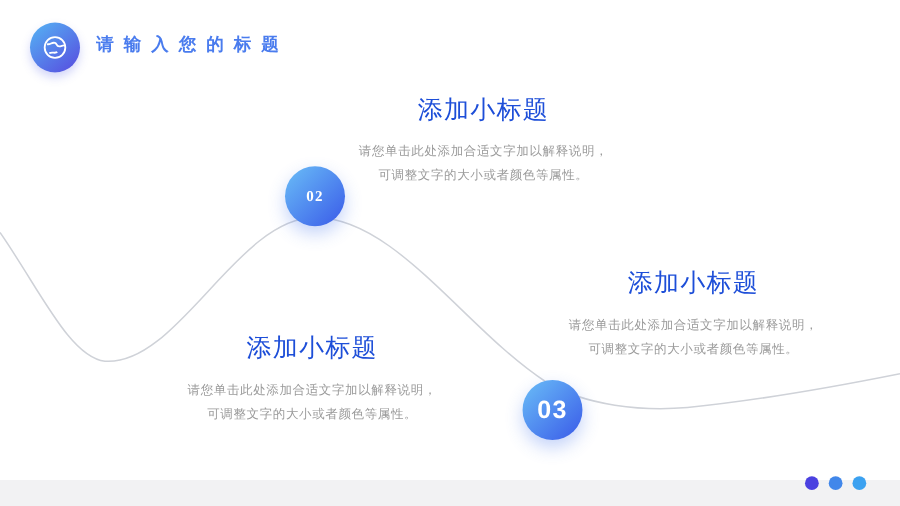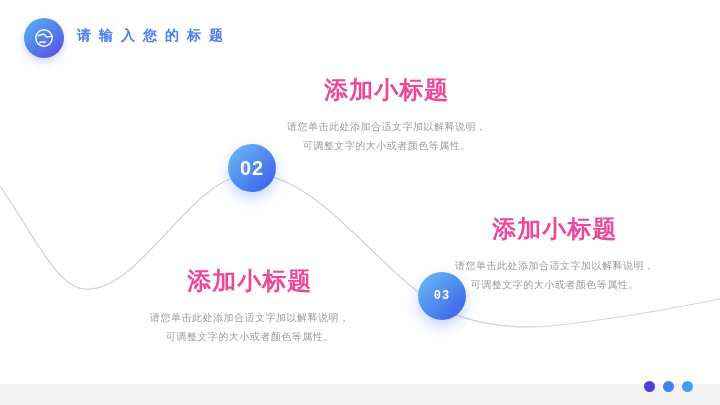--- a/index.html
+++ b/index.html
@@ -28,30 +28,30 @@
 
   
   .step-badge{
     position:absolute;border-radius:50%;
     background:linear-gradient(135deg,#66b6f6 8%,#3c5fe9 95%);
     color:#ffffff;display:flex;align-items:center;justify-content:center;
     font-weight:bold;letter-spacing:1px;
     box-shadow:0 6px 14px rgba(60,110,235,.30);
   }
   .badge-01{left:79px;top:261px;width:45px;height:45px;font-size:15px;}
-  .badge-02{left:228px;top:144px;width:48px;height:48px;font-size:20px;}
-  .badge-03{left:418px;top:272px;width:48px;height:48px;font-size:12px;font-family:Liberation Mono, monospace;}
+  .badge-02{left:228px;top:133px;width:48px;height:48px;font-size:12px;font-family:Liberation Serif, serif;}
+  .badge-03{left:418px;top:304px;width:48px;height:48px;font-size:20px;}
 
   
   .text-block{position:absolute;}
   .block-02{left:287px;top:74px;}
   .block-01{left:150px;top:265px;}
   .block-03{left:455px;top:213px;}
   .step-heading{
-    font-size:24px;font-weight:bold;color:#ec4899;letter-spacing:1px;
+    font-size:20px;font-weight:normal;color:#1d4ed8;letter-spacing:1px;
     margin:0 0 11px 0;white-space:nowrap;
   }
   .step-desc{
     font-size:10px;color:#9a9a9a;line-height:19px;letter-spacing:.5px;white-space:nowrap;
   }
 
   
   .footer-bar{
     position:absolute;left:0;top:384px;width:720px;height:21px;background:#f2f2f3;
   }

